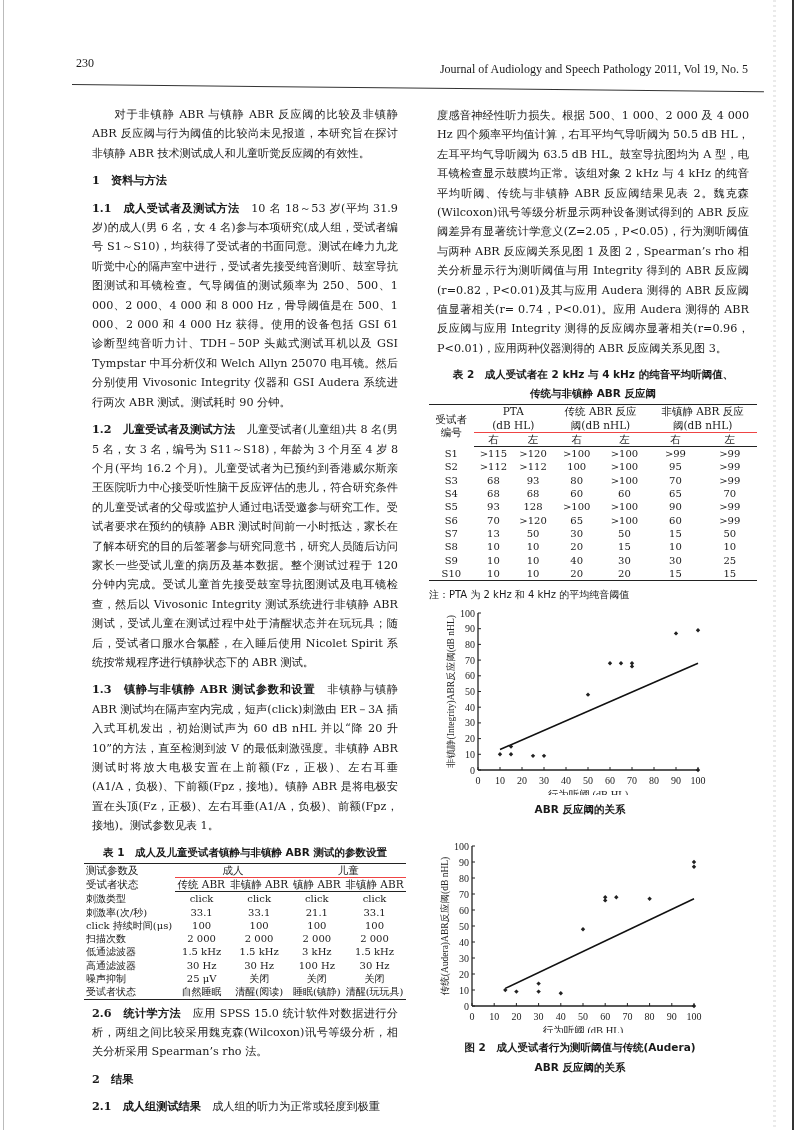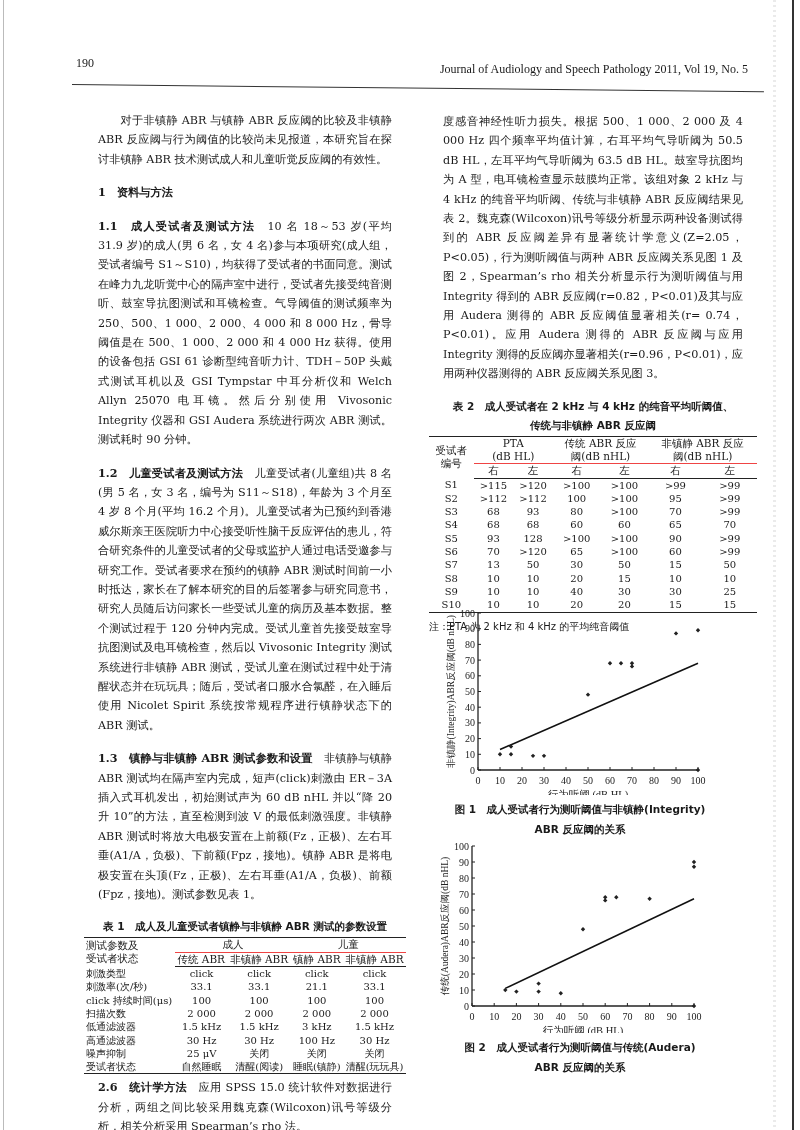--- a/index.html
+++ b/index.html
@@ -9,21 +9,21 @@
   .page-edge-right { position: absolute; left: 792px; top: 0; width: 2px; height: 1130px; background: #333; }
   .page-speckle { position: absolute; left: 773px; top: 0; width: 3px; height: 1130px;
                   background: repeating-linear-gradient(#ddd 0 2px, #fff 2px 5px); opacity: .6; }
   .header { position: absolute; left: 72px; top: 52px; width: 690px; height: 30px; }
   .page-num { position: absolute; left: 4px; top: 4px; font-size: 12px; font-family: "Liberation Serif", serif; }
   .journal { position: absolute; right: 14px; top: 10px; font-size: 12px; font-family: "Liberation Serif", serif; }
   .header-rule { position: absolute; left: 0; top: 32px; width: 692px; height: 1px; background: #333; transform: rotate(0.6deg); transform-origin: left; }
   .col { position: absolute; font-size: 11.2px; line-height: 19.4px; text-align: justify; }
   .col-left { left: 84px; top: 97px; width: 322px; }
   .col-right { left: 429px; top: 98px; width: 328px; }
-  .col p { margin: 14px; text-indent: 2em; }
+  .col p { margin: 8px; text-indent: 2em; }
   .col p.noindent { text-indent: 0; }
   .sec-h { font-weight: bold; margin: 0; }
   .sub-h { font-weight: bold; }
   .tbl-caption { font-size: 10.5px; font-weight: bold; text-align: center; line-height: 17px; margin: 2px 0; font-family: "DejaVu Sans", sans-serif; }
   table.data { border-collapse: collapse; width: 100%; font-size: 10px; line-height: 13.3px; }
   table.data td, table.data th { padding: 0 2px; text-align: center; font-weight: normal; white-space: nowrap; }
   table.data th { font-size: 10.5px; }
   .t1 { border-top: 1.5px solid #222; border-bottom: 1.5px solid #222; }
   .t1 thead tr:last-child th { border-bottom: 1px solid #222; }
   .t1 td:first-child, .t1 th:first-child { text-align: left; }
@@ -36,21 +36,21 @@
   svg text { font-family: "Liberation Serif", serif; }
 </style>
 </head>
 <body>
 
 <div class="page-edge-left"></div>
 <div class="page-speckle"></div>
 <div class="page-edge-right"></div>
 
 <div class="header">
-  <span class="page-num">190</span>
+  <span class="page-num">230</span>
   <span class="journal">Journal of Audiology and Speech Pathology 2011, Vol 19, No. 5</span>
   <div class="header-rule"></div>
 </div>
 
 <div class="col col-left">
   <p>对于非镇静 ABR 与镇静 ABR 反应阈的比较及非镇静 ABR 反应阈与行为阈值的比较尚未见报道，本研究旨在探讨非镇静 ABR 技术测试成人和儿童听觉反应阈的有效性。</p>
   <p class="noindent sec-h">1　资料与方法</p>
   <p class="noindent"><span class="sub-h">1.1　成人受试者及测试方法</span><span>　10 名 18～53 岁(平均 31.9 岁)的成人(男 6 名，女 4 名)参与本项研究(成人组，受试者编号 S1～S10)，均获得了受试者的书面同意。测试在峰力九龙听觉中心的隔声室中进行，受试者先接受纯音测听、鼓室导抗图测试和耳镜检查。气导阈值的测试频率为 250、500、1 000、2 000、4 000 和 8 000 Hz，骨导阈值是在 500、1 000、2 000 和 4 000 Hz 获得。使用的设备包括 GSI 61 诊断型纯音听力计、TDH－50P 头戴式测试耳机以及 GSI Tympstar 中耳分析仪和 Welch Allyn 25070 电耳镜。然后分别使用 Vivosonic Integrity 仪器和 GSI Audera 系统进行两次 ABR 测试。测试耗时 90 分钟。</span></p>
   <p class="noindent"><span class="sub-h">1.2　儿童受试者及测试方法</span><span>　儿童受试者(儿童组)共 8 名(男 5 名，女 3 名，编号为 S11～S18)，年龄为 3 个月至 4 岁 8 个月(平均 16.2 个月)。儿童受试者为已预约到香港威尔斯亲王医院听力中心接受听性脑干反应评估的患儿，符合研究条件的儿童受试者的父母或监护人通过电话受邀参与研究工作。受试者要求在预约的镇静 ABR 测试时间前一小时抵达，家长在了解本研究的目的后签署参与研究同意书，研究人员随后访问家长一些受试儿童的病历及基本数据。整个测试过程于 120 分钟内完成。受试儿童首先接受鼓室导抗图测试及电耳镜检查，然后以 Vivosonic Integrity 测试系统进行非镇静 ABR 测试，受试儿童在测试过程中处于清醒状态并在玩玩具；随后，受试者口服水合氯醛，在入睡后使用 Nicolet Spirit 系统按常规程序进行镇静状态下的 ABR 测试。</span></p>
   <p class="noindent"><span class="sub-h">1.3　镇静与非镇静 ABR 测试参数和设置</span><span>　非镇静与镇静 ABR 测试均在隔声室内完成，短声(click)刺激由 ER－3A 插入式耳机发出，初始测试声为 60 dB nHL 并以“降 20 升 10”的方法，直至检测到波 V 的最低刺激强度。非镇静 ABR 测试时将放大电极安置在上前额(Fz，正极)、左右耳垂(A1/A，负极)、下前额(Fpz，接地)。镇静 ABR 是将电极安置在头顶(Fz，正极)、左右耳垂(A1/A，负极)、前额(Fpz，接地)。测试参数见表 1。</span></p>
@@ -316,21 +316,20 @@
       <path d="M111.8,150.87 L114,148.67000000000002 L116.2,150.87 L114,153.07 Z" fill="#222"></path>
       <path d="M155.8,89.64 L158,87.44 L160.2,89.64 L158,91.84 Z" fill="#222"></path>
       <path d="M177.8,58.239999999999995 L180,56.03999999999999 L182.2,58.239999999999995 L180,60.44 Z" fill="#222"></path>
       <path d="M188.8,58.239999999999995 L191,56.03999999999999 L193.2,58.239999999999995 L191,60.44 Z" fill="#222"></path>
       <path d="M199.8,61.379999999999995 L202,59.17999999999999 L204.2,61.379999999999995 L202,63.58 Z" fill="#222"></path>
       <path d="M199.8,58.239999999999995 L202,56.03999999999999 L204.2,58.239999999999995 L202,60.44 Z" fill="#222"></path>
       <path d="M243.8,28.409999999999997 L246,26.209999999999997 L248.2,28.409999999999997 L246,30.609999999999996 Z" fill="#222"></path>
       <path d="M265.8,25.27000000000001 L268,23.07000000000001 L270.2,25.27000000000001 L268,27.47000000000001 Z" fill="#222"></path>
       <path d="M265.8,165 L268,162.8 L270.2,165 L268,167.2 Z" fill="#222"></path>
     </svg>
-  <div class="fig-caption">图 1　成人受试者行为测听阈值与非镇静(Integrity)</div>
   <div class="fig-caption">ABR 反应阈的关系</div>
 </div>
 
 <div class="figure" style="left:430px; top:838px; width:300px;">
   <svg id="fig2" width="300" height="195">
       <line x1="42" y1="8" x2="42" y2="168" stroke="#222" stroke-width="1.3"></line>
       <line x1="42" y1="168" x2="264" y2="168" stroke="#222" stroke-width="1.3"></line>
       <line x1="42" y1="168" x2="45" y2="168" stroke="#222"></line>
       <text x="39" y="171.5" font-size="10" text-anchor="end" fill="#222">0</text>
       <line x1="42" y1="152" x2="45" y2="152" stroke="#222"></line>

